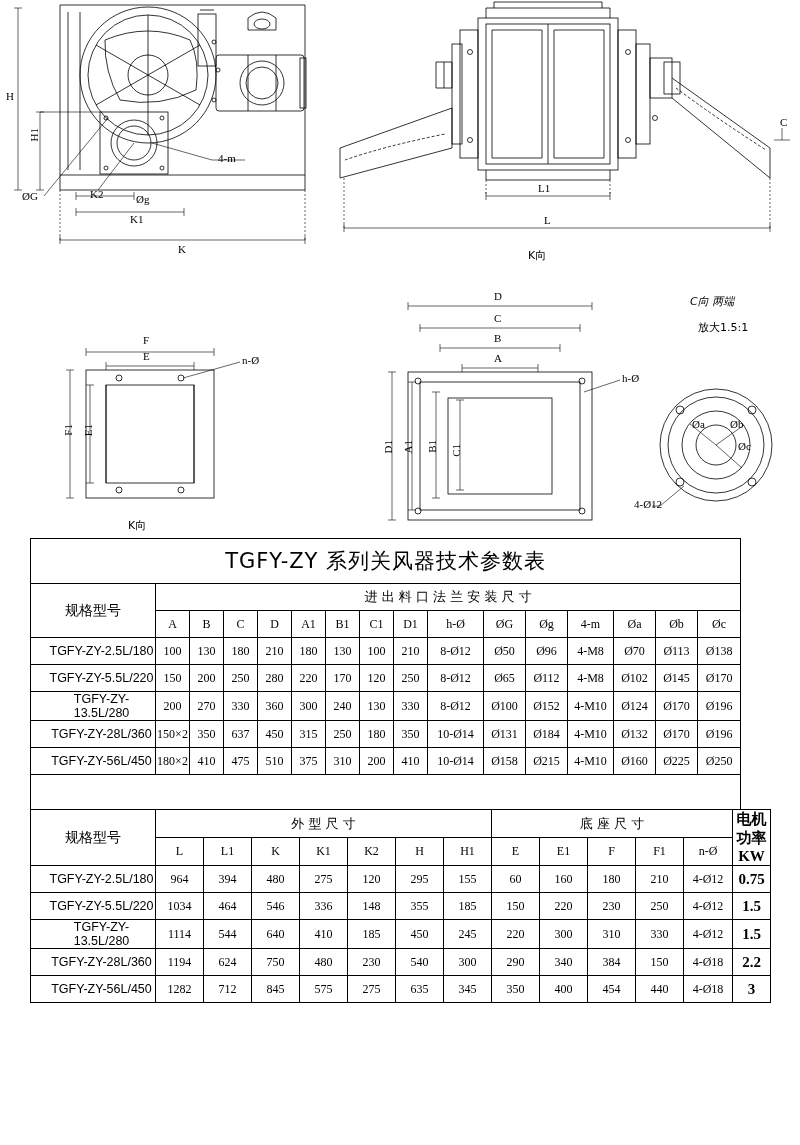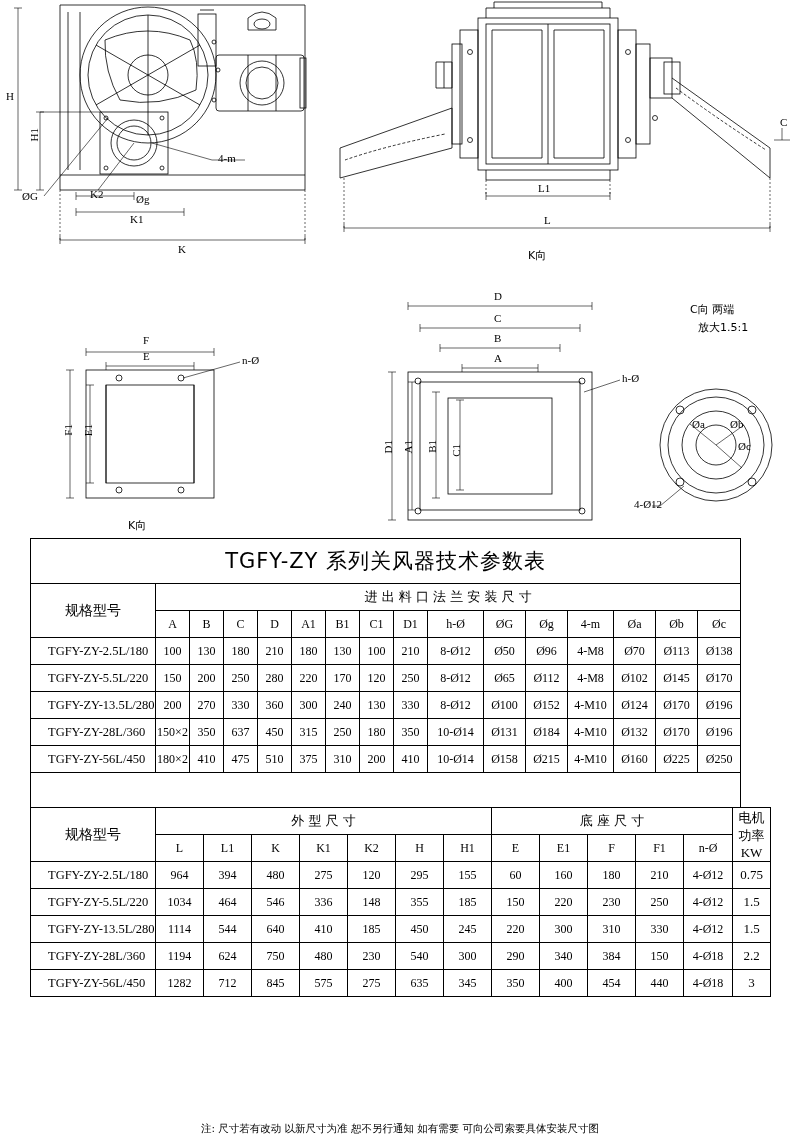--- a/index.html
+++ b/index.html
@@ -12,25 +12,25 @@
   .lblv{position:absolute;font-size:11px;writing-mode:vertical-rl;transform:rotate(180deg);white-space:nowrap;}
   .cn{font-family:"DejaVu Sans",sans-serif;}
 
   
   .tablewrap{position:absolute;left:30px;top:538px;width:740px;}
   table{border-collapse:collapse;width:649px;table-layout:fixed;}
   td,th{border:1px solid #000;font-size:12px;text-align:center;font-family:"Liberation Serif",serif;
         padding:0;height:26px;font-weight:normal;}
   .title-cell{font-size:21px;height:44px;font-family:"DejaVu Sans",sans-serif;letter-spacing:1px;}
   .hdr{font-size:13px;font-family:"DejaVu Sans",sans-serif;}
-  .model{font-size:12.5px;text-align:left;padding-left:17px;font-family:Liberation Serif, serif;}
+  .model{font-size:12.5px;text-align:center;padding-left:17px;font-family:Liberation Sans, sans-serif;}
   .modelhdr{font-size:14px;font-family:"DejaVu Sans",sans-serif;}
   .spacer td{height:34px;border-left:1px solid #000;border-right:1px solid #000;border-top:1px solid #000;border-bottom:1px solid #000;}
   .note{position:absolute;left:30px;top:1122px;width:740px;text-align:center;font-size:10.5px;font-family:"DejaVu Sans",sans-serif;}
-  .small{font-size:13px;}
+  .small{font-size:15px;font-weight:bold;}
   svg{display:block;}
 </style>
 </head>
 <body>
 
 <div class="page">
 
   <div class="drawing">
 
     <svg width="800" height="540" viewBox="0 0 800 540">
@@ -246,21 +246,21 @@
     <span class="lbl" style="left:494px;top:290px;">D</span>
     <span class="lbl" style="left:494px;top:312px;">C</span>
     <span class="lbl" style="left:494px;top:332px;">B</span>
     <span class="lbl" style="left:494px;top:352px;">A</span>
     <span class="lblv" style="left:382px;top:440px;">D1</span>
     <span class="lblv" style="left:402px;top:440px;">A1</span>
     <span class="lblv" style="left:426px;top:440px;">B1</span>
     <span class="lblv" style="left:450px;top:444px;">C1</span>
     <span class="lbl" style="left:622px;top:372px;">h-Ø</span>
 
-    <span class="lbl cn" style="left:690px;top:302px;">C向 两端</span>
+    <span class="lbl cn" style="left:690px;top:294px;font-style:italic;">C向 两端</span>
     <span class="lbl cn" style="left:698px;top:320px;text-align:center;">放大1.5:1</span>
     <span class="lbl" style="left:692px;top:418px;">Øa</span>
     <span class="lbl" style="left:730px;top:418px;">Øb</span>
     <span class="lbl" style="left:738px;top:440px;">Øc</span>
     <span class="lbl" style="left:634px;top:498px;">4-Ø12</span>
   </div>
 
   <div class="tablewrap">
 
     <table>
@@ -524,14 +524,13 @@
           <td>400</td>
           <td>454</td>
           <td>440</td>
           <td>4-Ø18</td>
           <td class="small">3</td>
         </tr>
       </tbody>
     </table>
   </div>
 
-  <div class="note">注: 尺寸若有改动 以新尺寸为准 恕不另行通知 如有需要 可向公司索要具体安装尺寸图</div>
 </div>
 
 </body></html>

